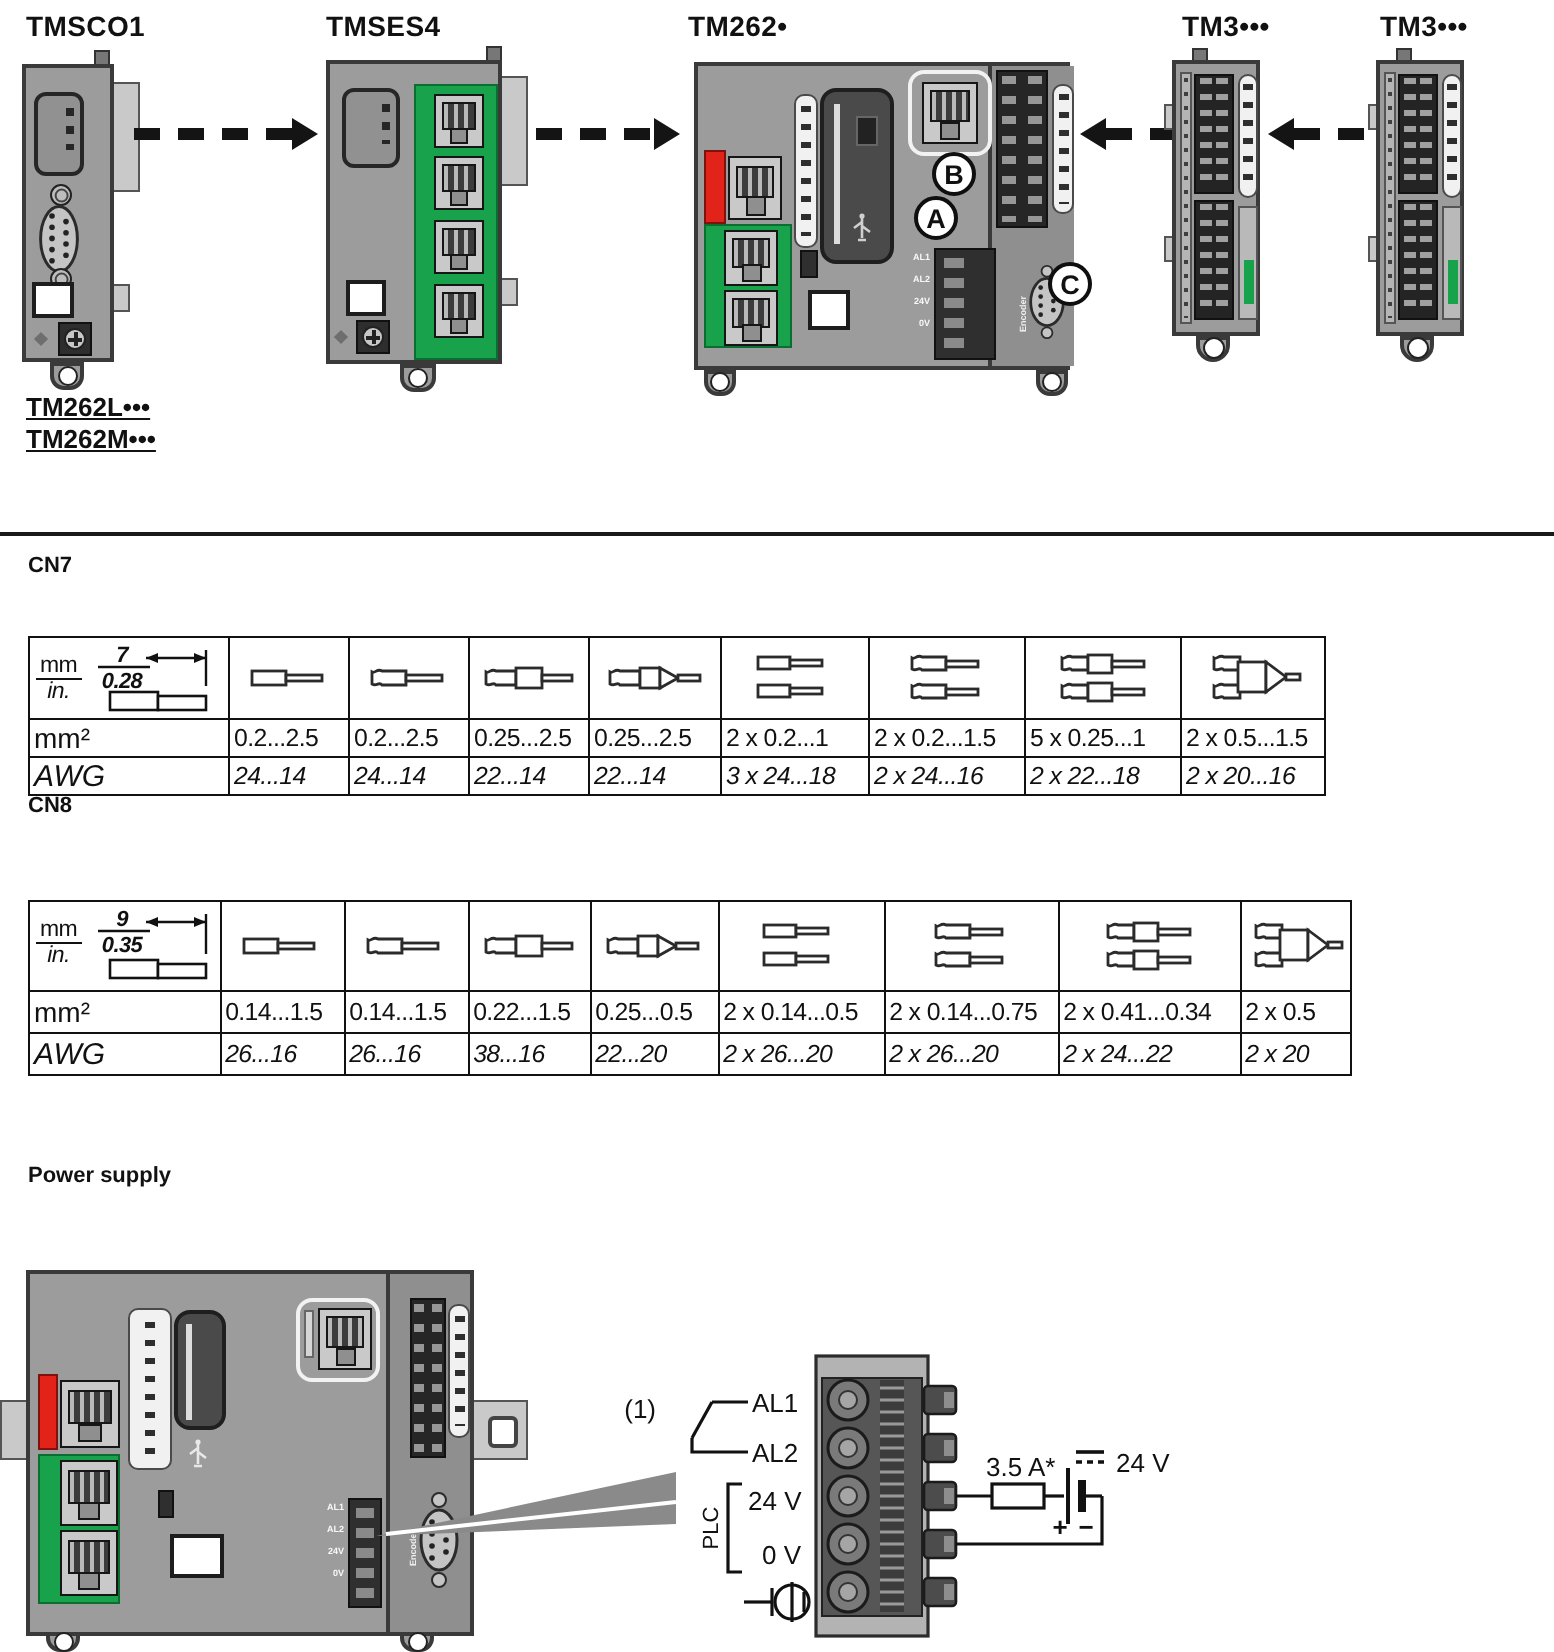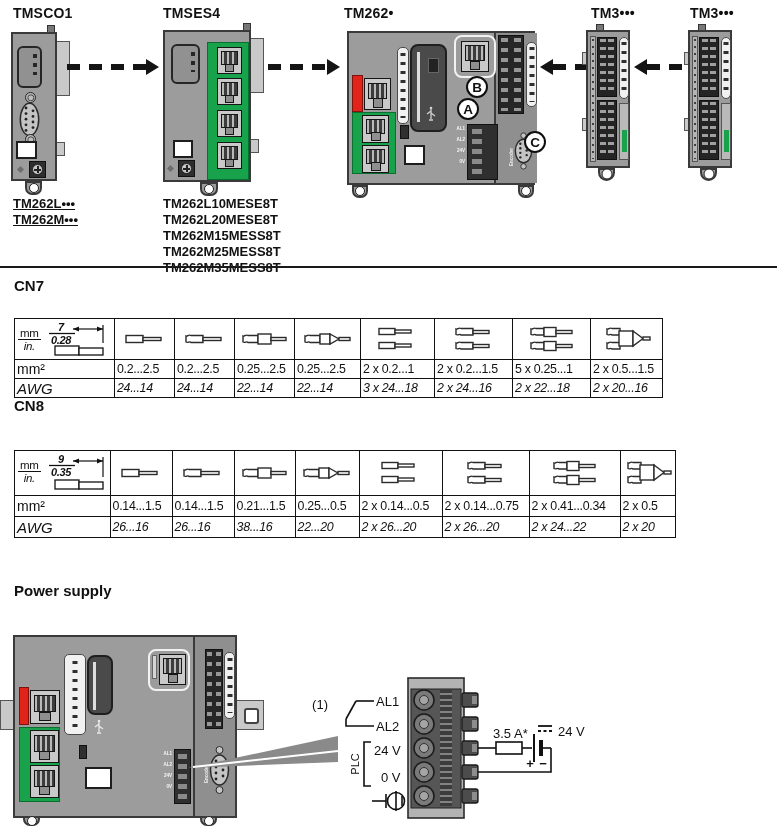--- a/index.html
+++ b/index.html
@@ -70,21 +70,21 @@
   
   .arrow { position:absolute; height:6px;
     background:repeating-linear-gradient(90deg,#141414 0 13px,rgba(0,0,0,0) 13px 22px); }
   .arrow.right::after { content:""; position:absolute; right:-13px; top:50%; transform:translateY(-50%);
     border-left:13px solid #141414; border-top:8px solid rgba(0,0,0,0); border-bottom:8px solid rgba(0,0,0,0); }
   .arrow.left::before { content:""; position:absolute; left:-13px; top:50%; transform:translateY(-50%);
     border-right:13px solid #141414; border-top:8px solid rgba(0,0,0,0); border-bottom:8px solid rgba(0,0,0,0); }
 
   
   #top-rule { position:absolute; left:0; top:266px; width:777px; height:0; border-top:2px solid #1a1a1a; }
-  .sec-heading { position:absolute; font-weight:bold; font-size:15px; }
+  .sec-heading { position:absolute; font-weight:bold; font-size:11px; }
 
   
   table.wires { position:absolute; border-collapse:collapse; table-layout:fixed;
     font-size:12.4px; letter-spacing:-0.3px; background:#fff; }
   table.wires td { border:1.4px solid #111; padding:0 2px; white-space:nowrap; overflow:hidden; }
   table.wires td.iconcell { text-align:center; vertical-align:middle; }
   table.wires td.rowlabel { text-align:left; padding-right:6px; font-size:14px; letter-spacing:0; }
   table.wires tr.awg td { font-style:italic; }
   table.wires td.headcell { padding:2px 3px; }
   .headcell-inner { display:flex; align-items:flex-start; gap:4px; }
@@ -245,27 +245,20 @@
       <div class="ledstrip" style="left:31px;top:5px;width:10px;height:62px;"></div>
       <div class="abs" style="left:31px;top:71px;width:10px;height:57px;background:#b9b9b9;border:1px solid #555;">
         <div class="abs" style="left:2px;top:26px;width:5px;height:22px;background:#17a24b;"></div>
       </div>
     </div>
     <div class="hook" style="left:700px;top:168px;width:17px;height:13px;"></div>
 
     <div class="compat" style="left:13px;top:196px;text-decoration:underline;">
       <div>TM262L•••</div>
       <div>TM262M•••</div>
-    </div>
-    <div class="compat" style="left:163px;top:196px;">
-      <div>TM262L10MESE8T</div>
-      <div>TM262L20MESE8T</div>
-      <div>TM262M15MESS8T</div>
-      <div>TM262M25MESS8T</div>
-      <div>TM262M35MESS8T</div>
     </div>
   </div>
 
   <div id="top-rule"></div>
 
   <div class="sec-heading" style="left:14px;top:277px;">CN7</div>
 
   <table class="wires" style="left:14px;top:318px;">
     <colgroup>
       <col style="width:100px">
@@ -482,21 +475,21 @@
           <rect x="17" y="6" width="14" height="15"></rect>
           <polygon points="31,6 41,13.5 31,21"></polygon>
               <rect x="41" y="12" width="7" height="3"></rect>
         </svg>
       </td>
     </tr>
     <tr style="height:21px;" class="mm2">
       <td class="rowlabel">mm²</td>
       <td>0.14...1.5</td>
       <td>0.14...1.5</td>
-      <td>0.21...1.5</td>
+      <td>0.22...1.5</td>
       <td>0.25...0.5</td>
       <td>2 x 0.14...0.5</td>
       <td>2 x 0.14...0.75</td>
       <td>2 x 0.41...0.34</td>
       <td>2 x 0.5</td>
     </tr>
     <tr style="height:21px;" class="awg">
       <td class="rowlabel" style="font-size:15px;">AWG</td>
       <td>26...16</td>
       <td>26...16</td>

